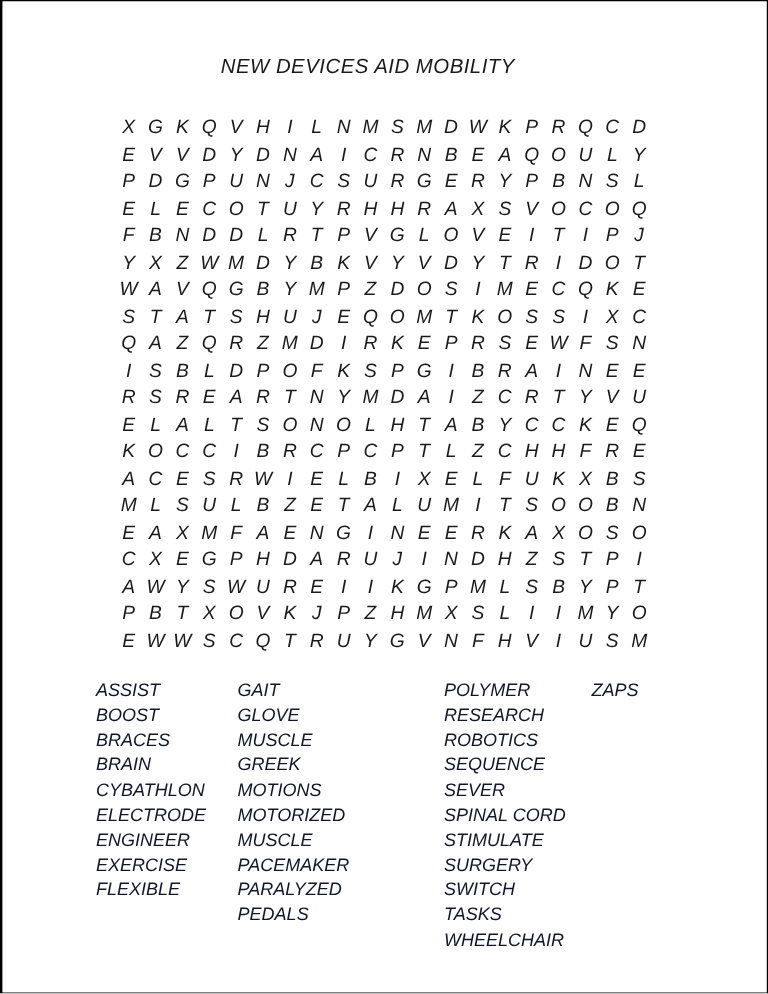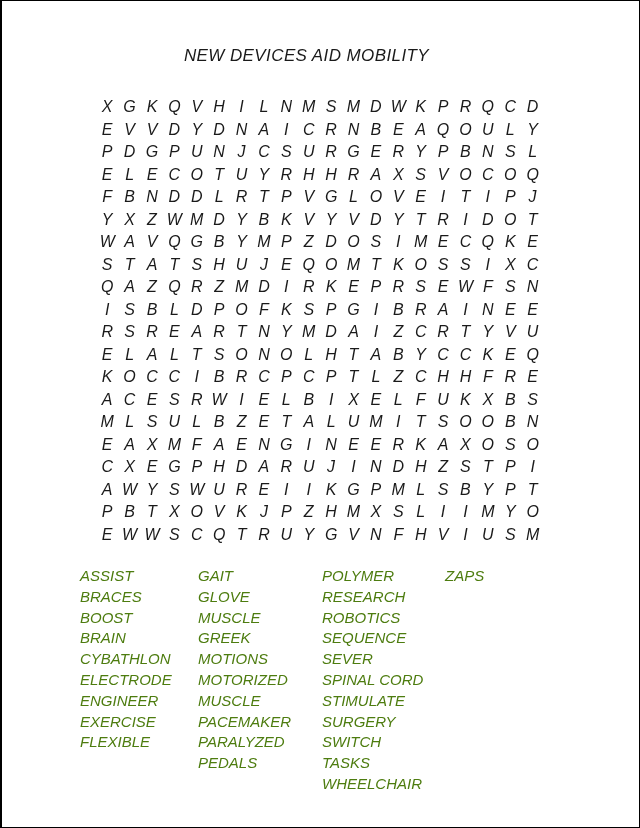--- a/index.html
+++ b/index.html
@@ -46,25 +46,25 @@
     align-items: center;
     justify-content: center;
     font-size: 16px;
     color: #1a1a1a;
   }
   .word-list {
     position: absolute;
     top: 565px;
     left: 78px;
     display: flex;
-    color: #4d7c0f;
+    color: #0f172a;
   }
   .word-col-0 { width: 118px; }
   .word-col-1 { width: 124px; }
-  .word-col-2 { width: 123px; }
+  .word-col-2 { width: 123px; margin-left: 48px; }
   .word-item {
     font-size: 15px;
     line-height: 20.8px;
     white-space: nowrap;
   }
 </style>
 </head>
 <body>
 
 <div class="page">
@@ -507,22 +507,22 @@
         <div class="grid-cell">V</div>
         <div class="grid-cell">I</div>
         <div class="grid-cell">U</div>
         <div class="grid-cell">S</div>
         <div class="grid-cell">M</div>
       </div>
     </div>
   <div class="word-list">
       <div class="word-col word-col-0">
         <div class="word-item">ASSIST</div>
+        <div class="word-item">BOOST</div>
         <div class="word-item">BRACES</div>
-        <div class="word-item">BOOST</div>
         <div class="word-item">BRAIN</div>
         <div class="word-item">CYBATHLON</div>
         <div class="word-item">ELECTRODE</div>
         <div class="word-item">ENGINEER</div>
         <div class="word-item">EXERCISE</div>
         <div class="word-item">FLEXIBLE</div>
       </div>
       <div class="word-col word-col-1">
         <div class="word-item">GAIT</div>
         <div class="word-item">GLOVE</div>

